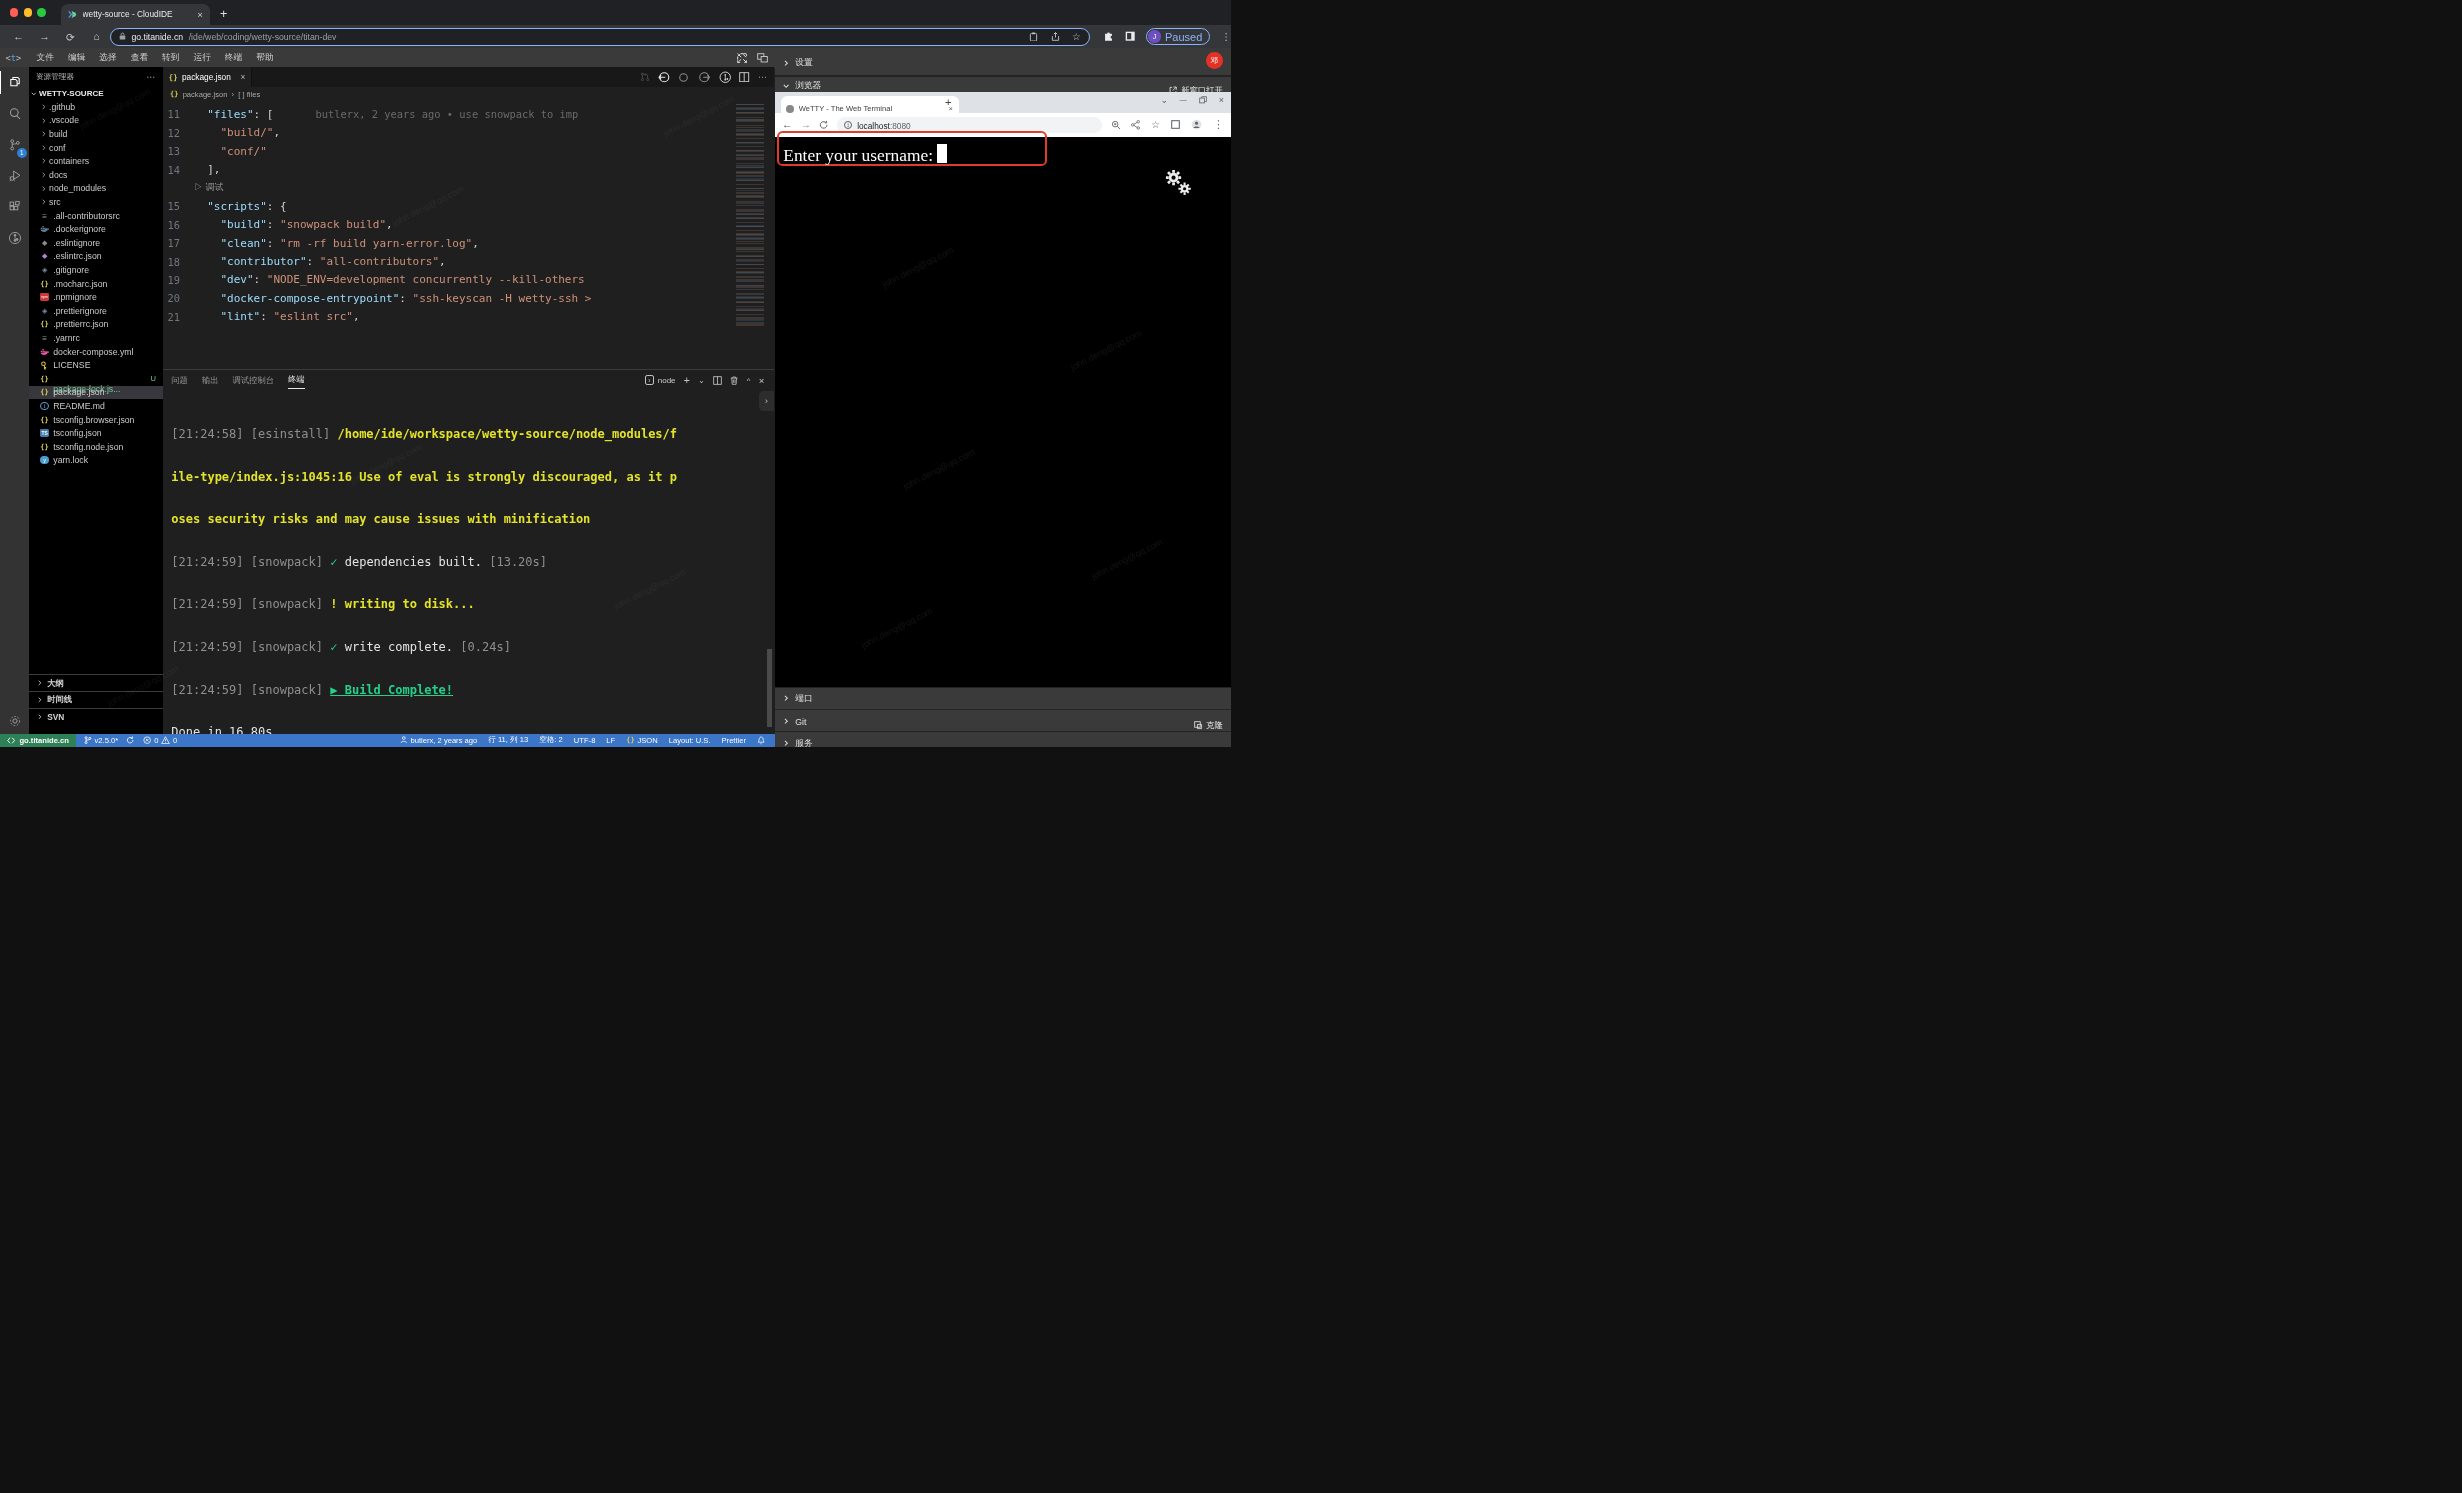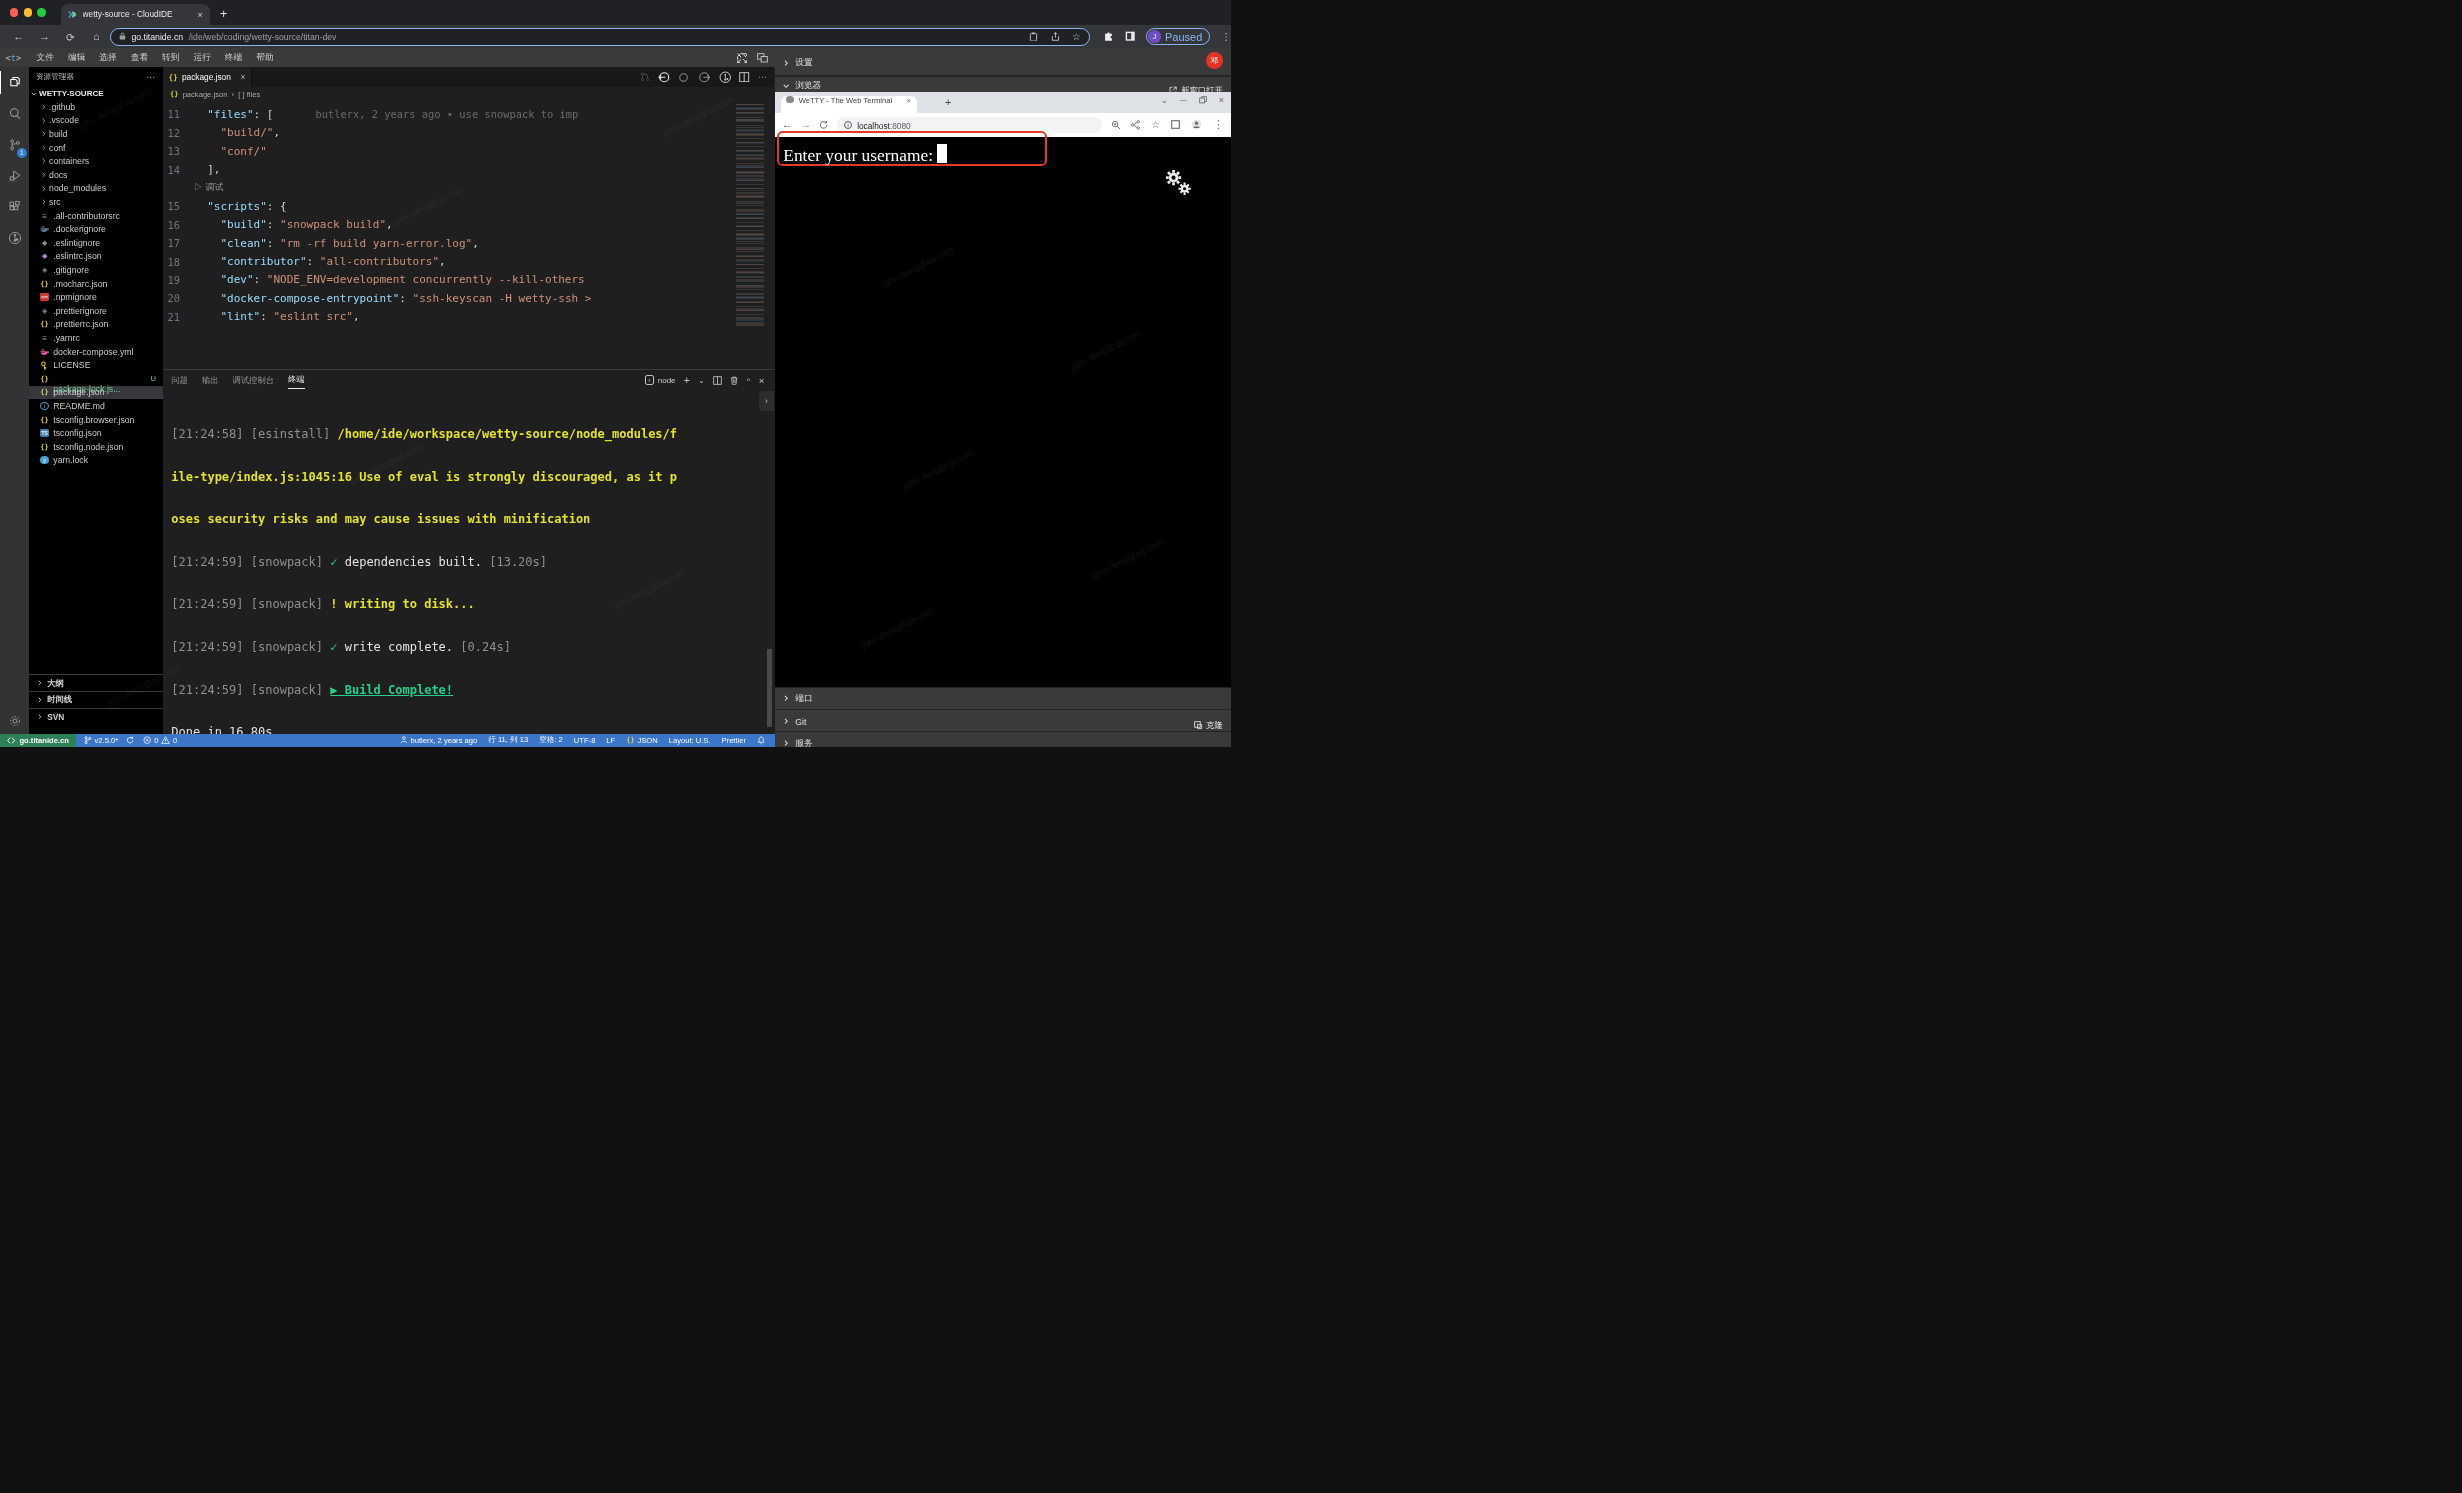--- a/index.html
+++ b/index.html
@@ -106,21 +106,21 @@
 
   
   .rpanel { position:absolute; left:775px; top:48px; width:456px; height:699px; background:#3a3a3a; color:#e0e0e0; }
   .rrow { height:19px; display:flex; align-items:center; gap:5.6px; padding:0 8.3px; font-size:8.7px; }
   .rrow .raction { margin-left:auto; display:flex; align-items:center; gap:3.5px; font-size:8.3px; color:#e6e6e6;margin-top:8px; }
   .rdivider { height:1.4px; background:#242424; }
   .ravatar { position:absolute; right:8.3px; top:4.2px; width:16.7px; height:16.7px; border-radius:50%; background:#e33225; color:#fff; font-size:7.6px; display:flex; align-items:center; justify-content:center; }
 
   .webwidget { position:absolute; left:0; top:44px; width:456px; height:594px; background:#000; }
   .wtabstrip { height:21px; background:#dee1e6; position:relative; }
-  .wtab { position:absolute; left:5.6px; bottom:0; width:136px; height:17.4px; background:#fff; border-radius:6.3px 6.3px 0 0; display:flex; align-items:flex-start; gap:4.9px; padding:0 5.6px; font-size:7.6px; color:#3c4043; }
+  .wtab { position:absolute; left:5.6px; bottom:0; width:178px; height:17.4px; background:#fff; border-radius:6.3px 6.3px 0 0; display:flex; align-items:flex-end; gap:4.9px; padding:0 5.6px; font-size:7.6px; color:#3c4043; }
   .wtab .fav { width:7.6px; height:7.6px; border-radius:50%; background:#888; flex:0 0 auto; }
   .wtab .ttl { flex:1; white-space:nowrap; overflow:hidden; }
   .wplus { position:absolute; left:170px; top:3.5px; color:#444; font-size:11px; }
   .wctrl { position:absolute; right:7px; top:2.8px; display:flex; gap:11.8px; color:#5f6368; font-size:9px; align-items:center; }
   .wtoolbar { height:23.6px; background:#fff; display:flex; align-items:center; padding:0 7px; gap:8.3px; color:#5f6368; }
   .wpill { width:277px; height:16px; background:#f1f3f4; border-radius:8.3px; display:flex; align-items:center; gap:4.9px; padding:0 7px; }
   .whost { color:#202124; font-size:8.3px; } .wport { color:#5f6368; font-size:8.3px; }
   .wicons { margin-left:auto; display:flex; gap:11px; align-items:center; }
   .wcontent { position:relative; height:550px; background:#000; overflow:visible; }
   .wredbox { position:absolute; left:2.1px; top:-5.6px; width:270px; height:35px; border:2.1px solid #e23b2b; border-radius:5.6px; }

